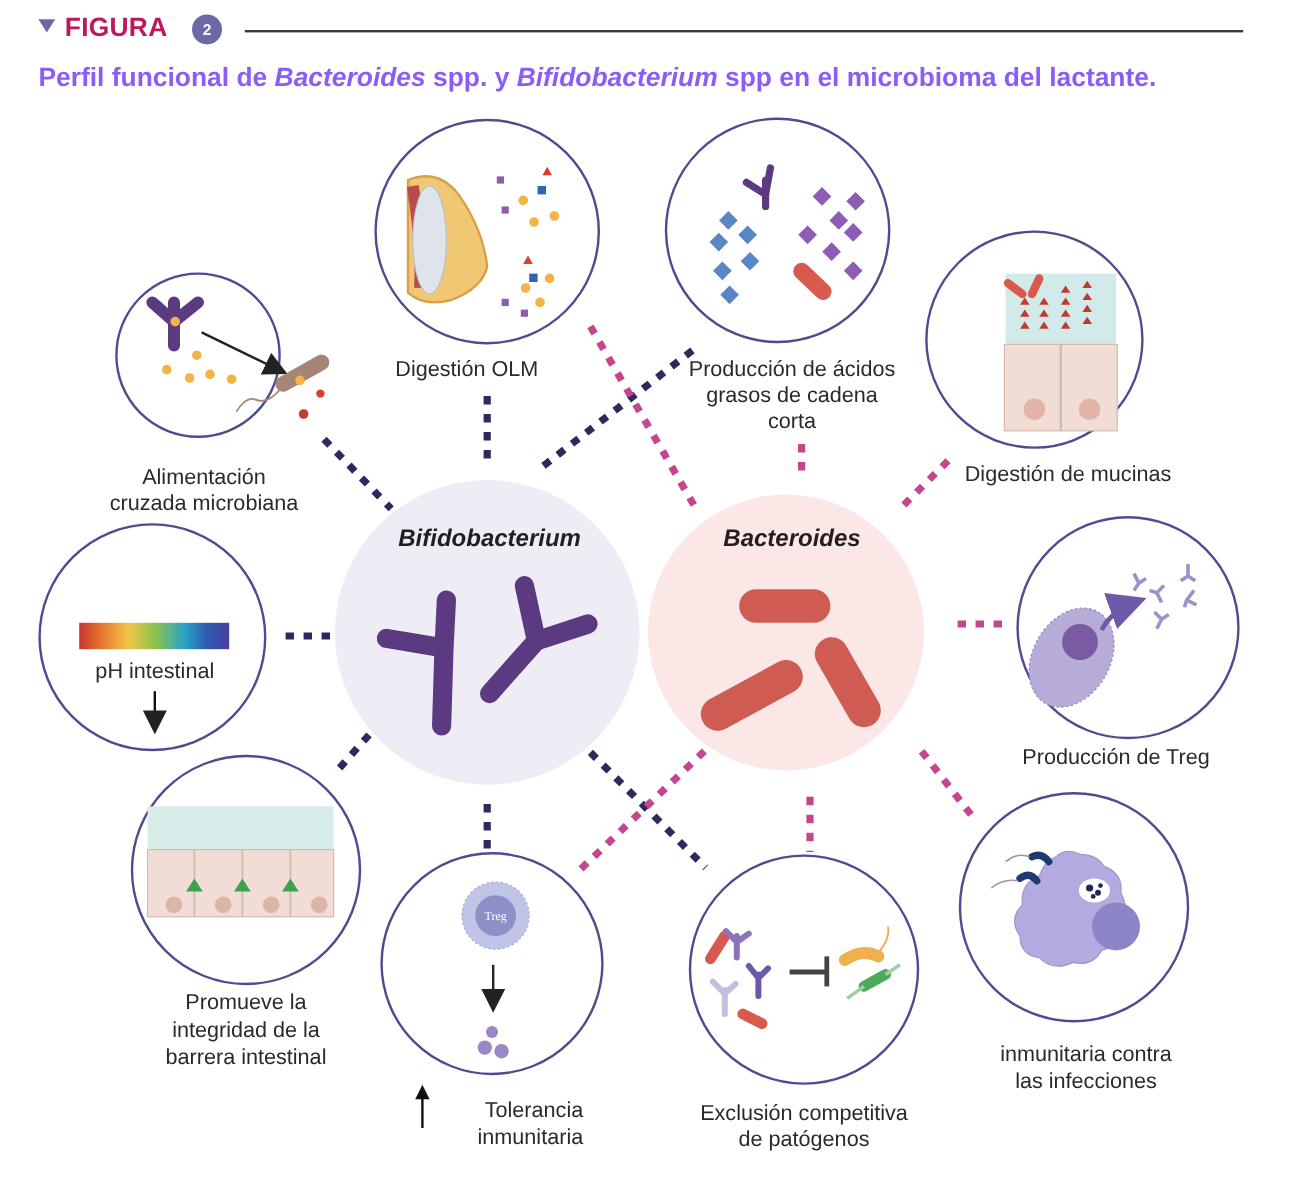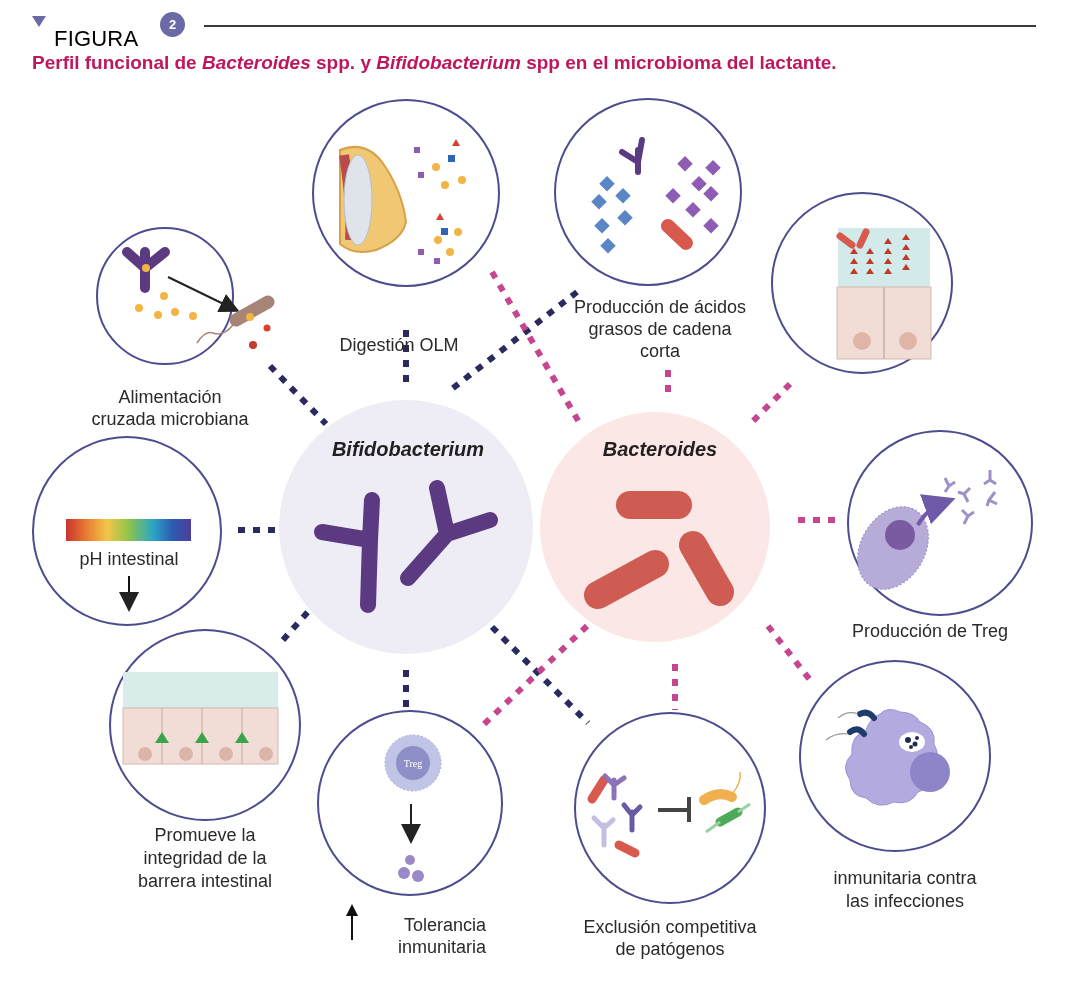--- a/index.html
+++ b/index.html
@@ -1,22 +1,22 @@
 <!DOCTYPE html>
 <html><head>
 <meta charset="utf-8">
 <style>
   html, body { margin: 0; padding: 0; background: #ffffff; }
   body { width: 1090px; height: 996px; position: relative; overflow: hidden; font-family: "Liberation Sans", sans-serif; color: #231f20; }
   .header { position: absolute; left: 32px; top: 10px; width: 1004px; height: 30px; }
   .fig-tri { position: absolute; left: 0; top: 6px; width: 0; height: 0; border-left: 7px solid transparent; border-right: 7px solid transparent; border-top: 11px solid #6b6aa6; }
-  .fig-label { position: absolute; left: 22px; top: 16px; font-weight: normal; font-size: 22px; color: #000000; letter-spacing: 0.2px; }
+  .fig-label { position: absolute; left: 22px; top: 0; font-weight: bold; font-size: 22px; color: #be185d; letter-spacing: 0.2px; }
   .fig-badge { position: absolute; left: 128px; top: 2px; width: 25px; height: 25px; border-radius: 50%; background: #6b6aa6; color: #fff; font-size: 13px; font-weight: bold; text-align: center; line-height: 25px; }
   .fig-rule { position: absolute; left: 172px; top: 15px; right: 0; height: 2px; background: #3a3a3a; }
-  .title { position: absolute; left: 32px; top: 52px; font-size: 19px; font-weight: bold; color: #be185d; white-space: nowrap; }
+  .title { position: absolute; left: 32px; top: 52px; font-size: 22px; font-weight: bold; color: #8b5cf6; white-space: nowrap; }
   .title i { font-style: italic; }
   svg.diagram { position: absolute; left: 0; top: 0; }
   .lbl { position: absolute; text-align: center; font-size: 18px; line-height: 22px; color: #2a2a2a; white-space: nowrap; }
   .center-title { position: absolute; font-size: 20px; font-weight: bold; font-style: italic; color: #231f20; text-align: center; white-space: nowrap; }
 </style>
 </head>
 <body>
 
 <div class="header">
   <div class="fig-tri"></div>
@@ -265,29 +265,30 @@
   </g>
 </svg>
 
 <div class="center-title" style="left:310px; top:438px; width:196px;">Bifidobacterium</div>
 <div class="center-title" style="left:580px; top:438px; width:160px;">Bacteroides</div>
 
 <div class="lbl" style="left:60px; top:386px; width:220px;">
   <div>Alimentación</div>
   <div>cruzada microbiana</div>
 </div>
-<div class="lbl" style="left:304px; top:296px; width:190px;margin-top:38px;">
+<div class="lbl" style="left:294px; top:296px; width:190px;">
   <div>Digestión OLM</div>
 </div>
 <div class="lbl" style="left:560px; top:296px; width:200px;text-align:center;">
   <div>Producción de ácidos</div>
   <div>grasos de cadena</div>
   <div>corta</div>
 </div>
 <div class="lbl" style="left:790px; top:384px; width:200px;">
+  <div>Digestión de mucinas</div>
 </div>
 <div class="lbl" style="left:56px; top:548px; width:146px;">
   <div>pH intestinal</div>
 </div>
 <div class="lbl" style="left:830px; top:620px; width:200px;">
   <div>Producción de Treg</div>
 </div>
 <div class="lbl" style="left:100px; top:824px; width:210px; line-height:23px;">
   <div>Promueve la</div>
   <div>integridad de la</div>

